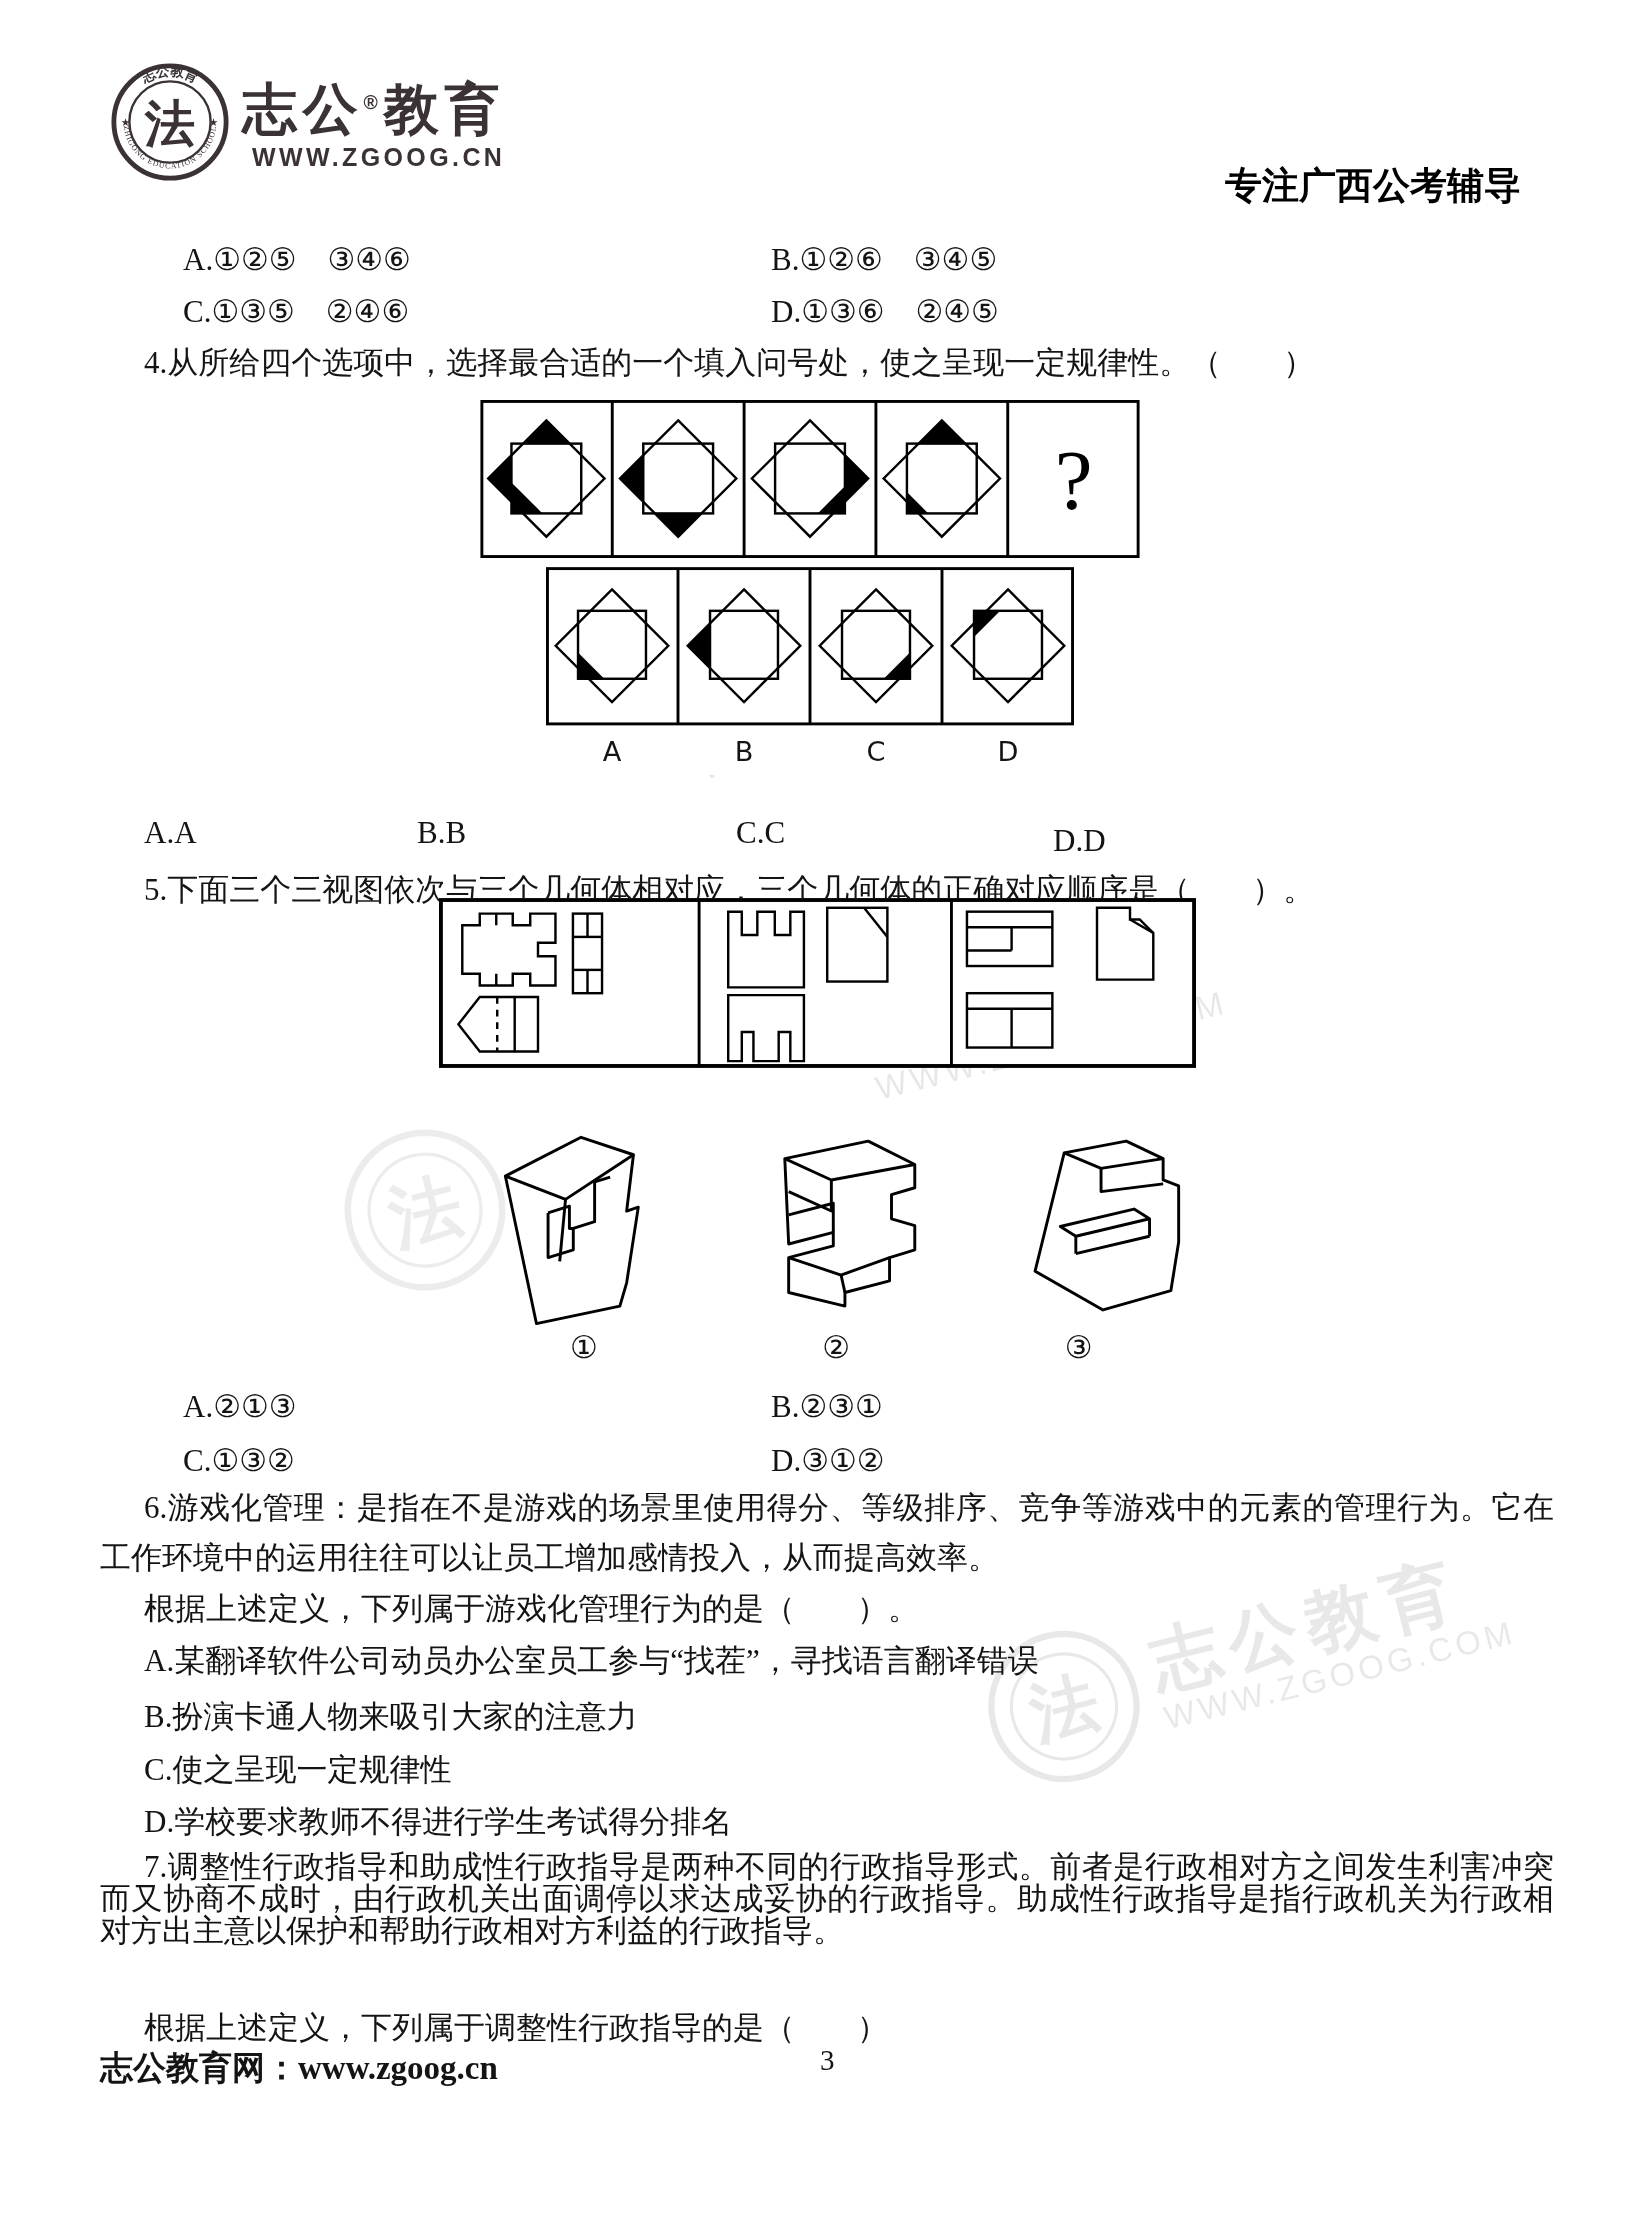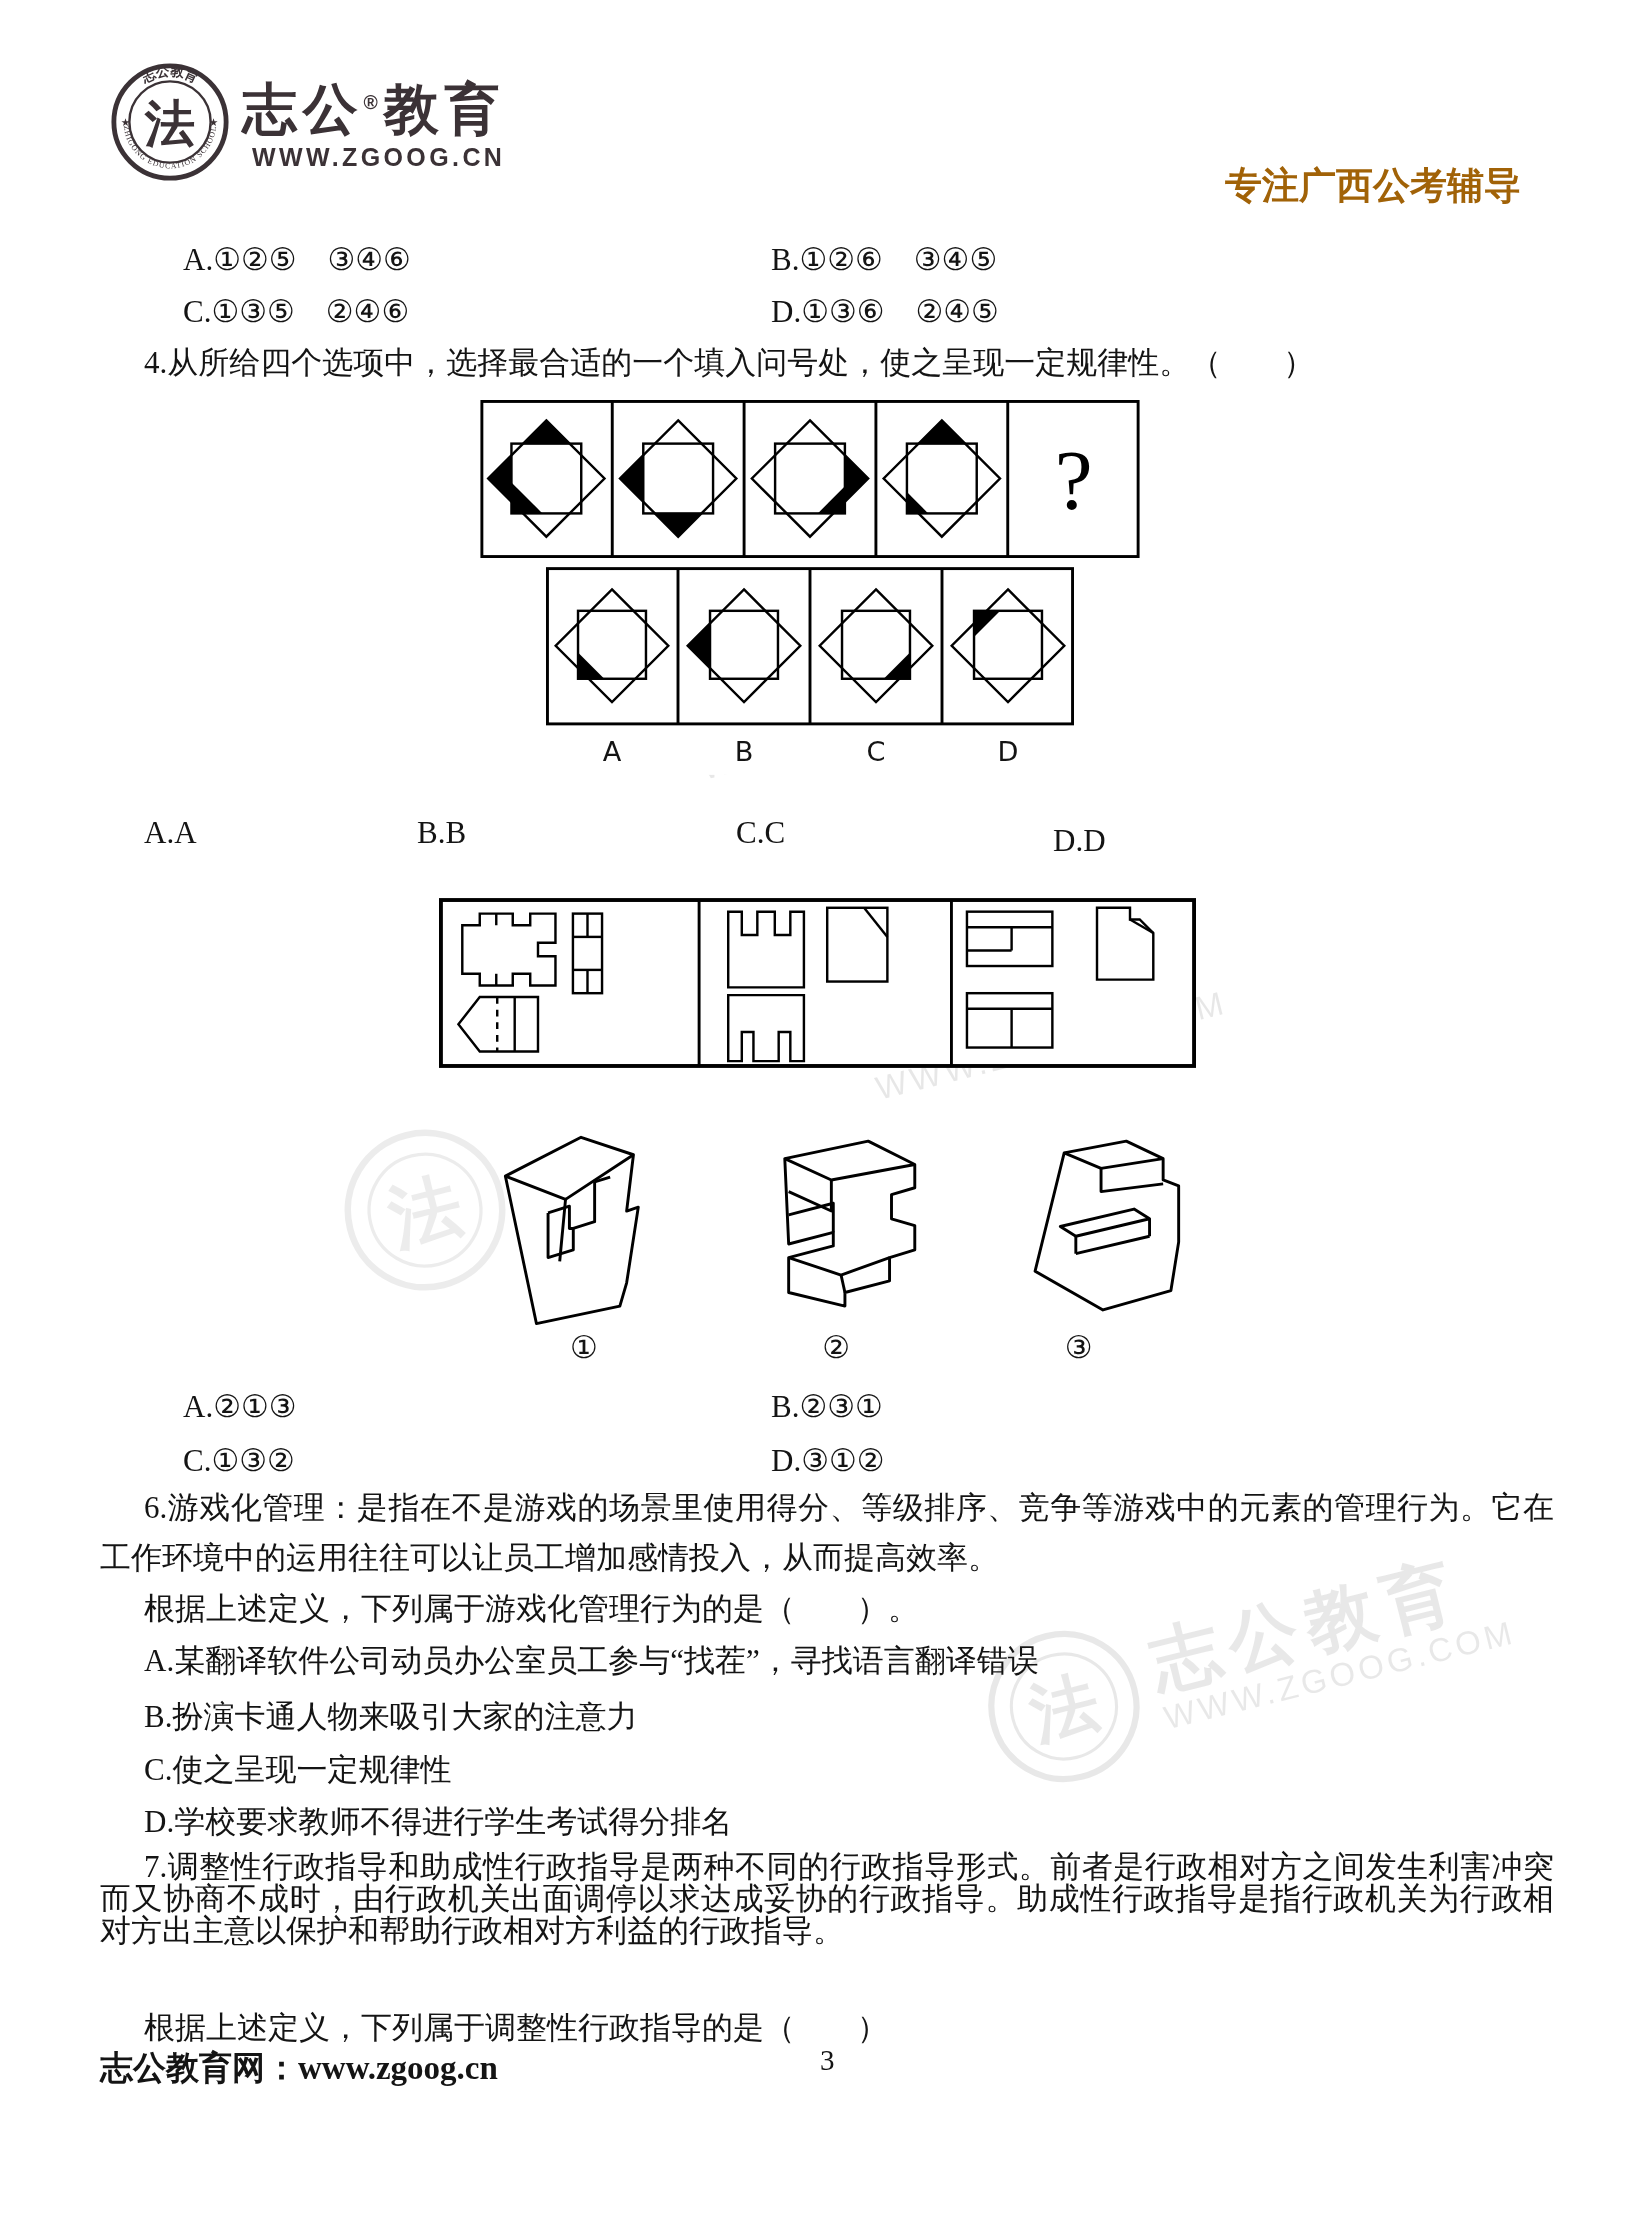--- a/index.html
+++ b/index.html
@@ -8,21 +8,21 @@
     font-family:"Liberation Serif","DejaVu Serif",serif; color:#141414;
     overflow:hidden; margin:0 auto;
   }
   
   .logo-text{position:absolute; left:242px; top:82px; color:#3b3236;text-align:right;}
   .logo-cn{font-family:"Liberation Sans","DejaVu Sans",sans-serif; font-weight:bold;
     font-size:55px; letter-spacing:5.8px; line-height:1;}
   .logo-reg{font-size:19.4px; vertical-align:super;}
   .logo-url{font-family:"Liberation Sans","DejaVu Sans",sans-serif; font-size:25px;
     letter-spacing:3.4px; margin-top:5.8px; font-weight:bold; color:#3b3236;}
-  .tagline{position:absolute; left:1225px; top:161px; font-size:37px; font-weight:bold; color:#a16207;}
+  .tagline{position:absolute; left:1225px; top:161px; font-size:37px; font-weight:bold; color:#000000;}
   
   .line{position:absolute; font-size:31px; white-space:nowrap;}
   .para{position:absolute; left:100px; width:1454px; font-size:31px;
     line-height:50px; text-align:justify; text-indent:44px;}
   .para7{line-height:32px;}
   .optcol-a{left:144px;margin-left:39px;} .optcol-b{left:771px;}
   
   svg{display:block;}
   .figline{fill:none; stroke:#000;}
   
@@ -180,20 +180,21 @@
       <text x="340" y="200">C</text>
       <text x="476" y="200">D</text>
     </g>
   </svg>
 
   <div class="line z1" style="left:144px;  top:815px;">A.A</div>
   <div class="line z1" style="left:417px;  top:815px;">B.B</div>
   <div class="line z1" style="left:736px;  top:815px;">C.C</div>
   <div class="line z1" style="left:1053px; top:815px;margin-top:8px;">D.D</div>
 
+  <div class="line z1" style="left:144px; top:869px;">5.下面三个三视图依次与三个几何体相对应，三个几何体的正确对应顺序是（　　）。</div>
 
   <svg class="z1" style="left:439px; top:898px;" width="757" height="170" viewBox="0 0 780 175">
     <rect x="0" y="0" width="780" height="175" fill="#fff"></rect>
     <rect x="2" y="2" width="776" height="171" fill="#fff" stroke="#000" stroke-width="4"></rect>
     <line x1="268" y1="3" x2="268" y2="172" stroke="#000" stroke-width="3"></line>
     <line x1="528" y1="3" x2="528" y2="172" stroke="#000" stroke-width="3"></line>
 
     <g class="figline" stroke-width="2.5">
       <path d="M24,28 H42 V16 H76 V28 H94 V16 H120 V46 H102 V60 H120 V90 H94 V78 H76 V90 H42 V78 H24 Z"></path>
       <line x1="59" y1="16" x2="59" y2="28"></line>

